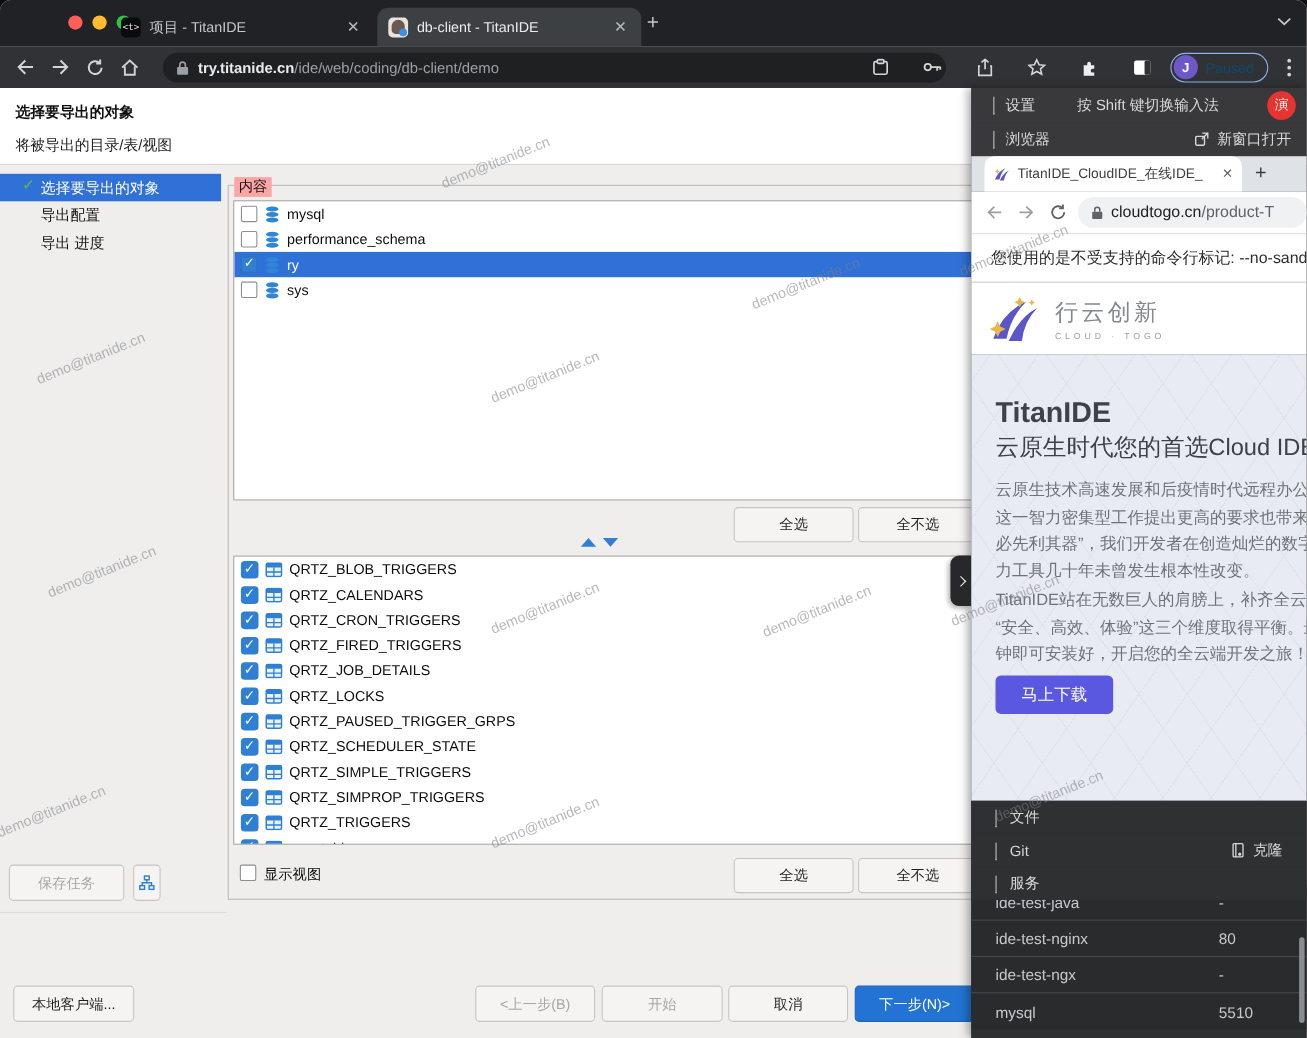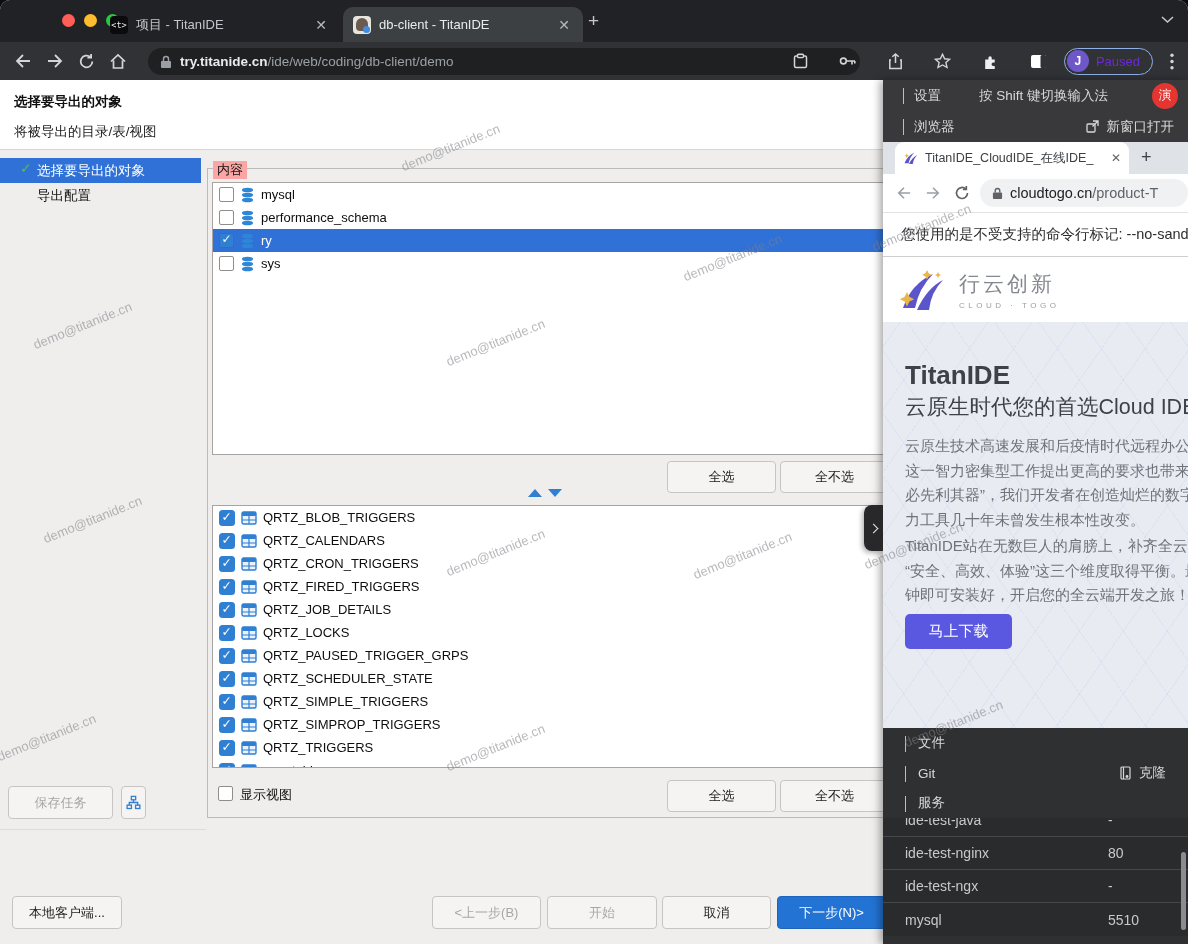--- a/index.html
+++ b/index.html
@@ -21,21 +21,21 @@
   .newtab{position:absolute;left:588px;top:11px;color:#c3c6ca;font-size:19px;line-height:19px}
   .strip-chevron{position:absolute;right:14px;top:15px;color:#c3c6ca}
   .toolbar{position:absolute;left:0;top:42px;width:1188px;height:38px;background:#313235;display:flex;align-items:center}
   .tbi{color:#d3d5d8;margin-left:14px}
   .omnibox{position:absolute;left:148px;top:48px;width:712px;height:27px;border-radius:14px;background:#1f2022;display:flex;align-items:center;padding:0 12px;gap:8px}
   .omnibox .url{font-size:13.5px;color:#e8eaed;white-space:nowrap}
   .omnibox .url .path{color:#9aa0a6}
   .right-icons{position:absolute;right:0;top:42px;height:38px;display:flex;align-items:center;gap:17px;padding-right:14px}
   .avatar-pill{display:flex;align-items:center;gap:7px;border:1.5px solid #8fb0e8;border-radius:14px;height:27px;padding:0 12px 0 2px}
   .avatar{width:22px;height:22px;border-radius:50%;background:#6e57c8;color:#fff;font-size:12px;font-weight:bold;display:flex;align-items:center;justify-content:center}
-  .paused{color:#6d28d9;font-size:13px}
+  .paused{color:#0c4a6e;font-size:13px}
 
   
   .wizard{position:absolute;left:0;top:80px;width:1188px;height:864px;background:#efeeed;z-index:1}
   .wiz-header{position:absolute;left:0;top:0;width:100%;height:70px;background:#fff;border-bottom:1px solid #d8d7d5}
   .wiz-title{position:absolute;left:14px;top:13px;font-size:13.5px;font-weight:bold;color:#101010}
   .wiz-sub{position:absolute;left:14px;top:43px;font-size:13.5px;color:#1c1c1c}
   .steps{position:absolute;left:0;top:78px;width:201px}
   .step{height:25px;display:flex;align-items:center;font-size:13.5px;color:#141414;padding-left:37px;position:relative}
   .step .chk{display:none}
   .step.active{background:#3071d8;color:#fff}
@@ -233,20 +233,24 @@
         <div class="step active">
           <span class="chk">✓</span>
           <span>选择要导出的对象</span>
         </div>
 
         <div class="step">
 
           <span>导出配置</span>
         </div>
 
+        <div class="step">
+
+          <span>导出 进度</span>
+        </div>
       </div>
     <div class="side-divider"></div>
 
     <div class="groupbox"></div>
     <div class="group-label">内容</div>
 
     <div class="listbox list-top">
 
         <div class="row">
           <span class="cb"></span>

